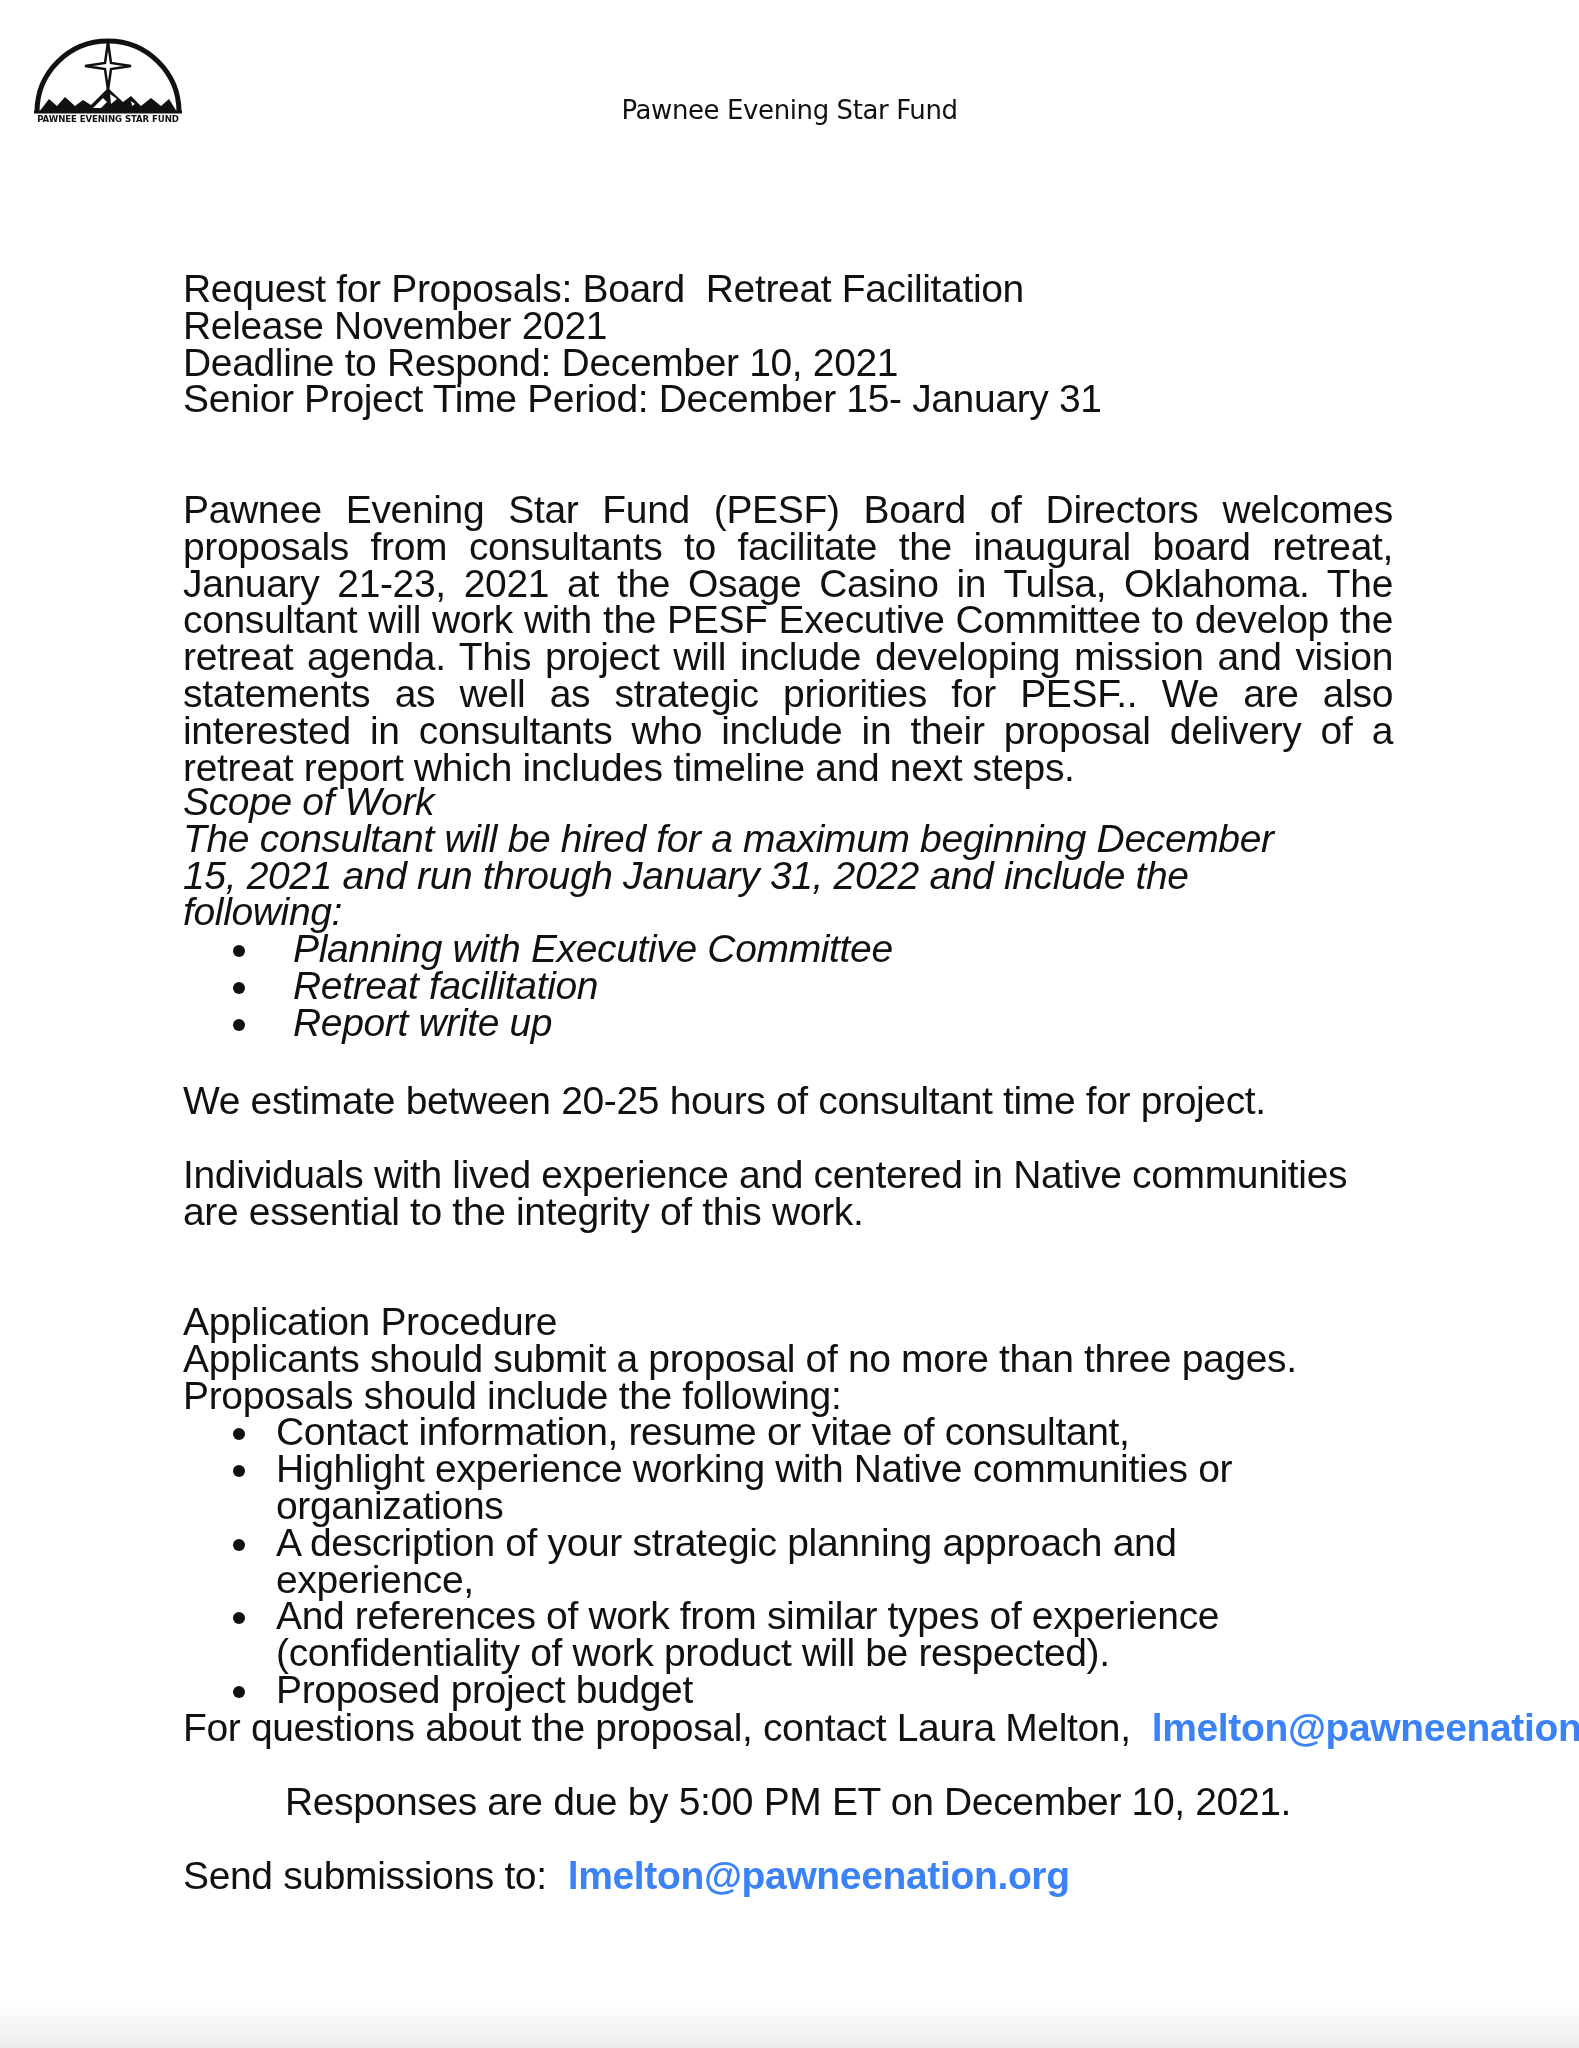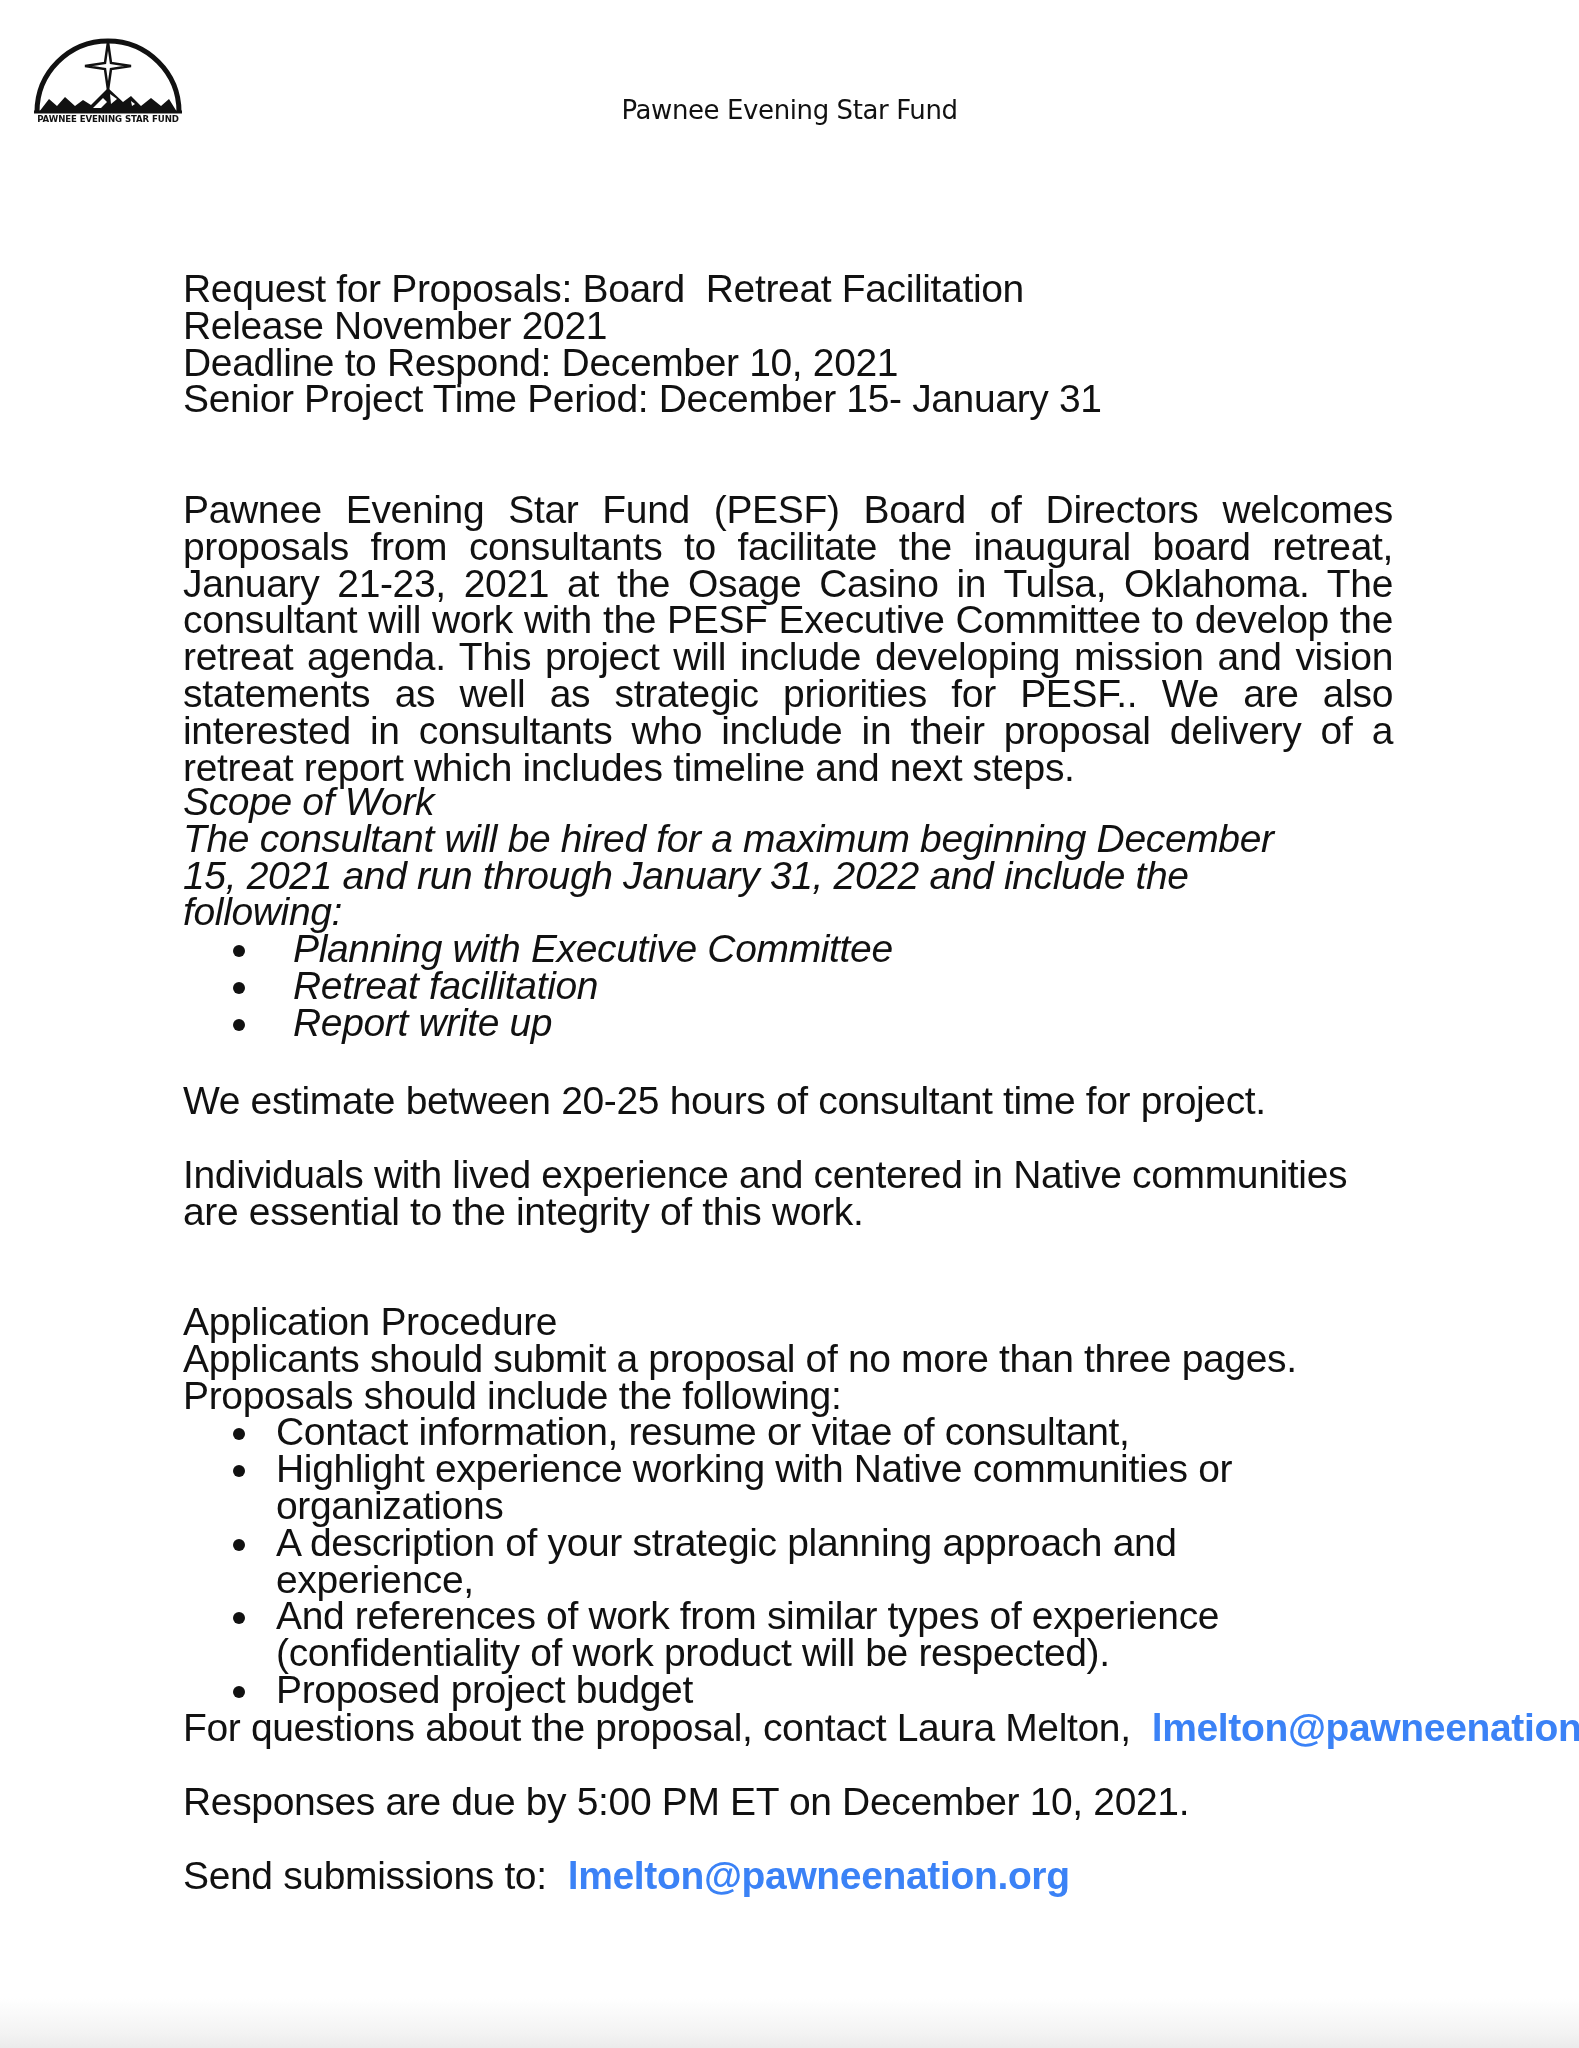--- a/index.html
+++ b/index.html
@@ -148,19 +148,19 @@
     <li><span class="bullet-dot"></span><span>A description of your strategic planning approach and experience,</span></li>
     <li><span class="bullet-dot"></span><span>And references of work from similar types of experience (confidentiality of work product will be respected).</span></li>
     <li><span class="bullet-dot"></span><span>Proposed project budget</span></li>
   </ul>
 </div>
 
 <div class="body-col" style="top: 1710px;">
   <span class="line">For questions about the proposal, contact Laura Melton,  </span><span class="email">lmelton@pawneenation.org</span>
 </div>
 
-<div class="body-col" style="top: 1784px;">Responses are due by 5:00 PM ET on December 10, 2021.</div>
+<div class="body-col" style="top: 1784px; text-align: center;">Responses are due by 5:00 PM ET on December 10, 2021.</div>
 
 <div class="body-col" style="top: 1858px;">
   <span class="line">Send submissions to:  </span><span class="email">lmelton@pawneenation.org</span>
 </div>
 
 <div class="page-shadow"></div>
 
 </body></html>

